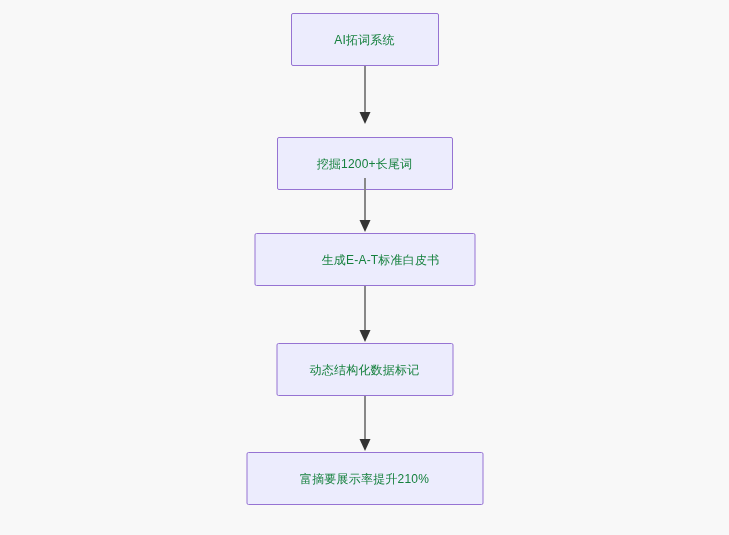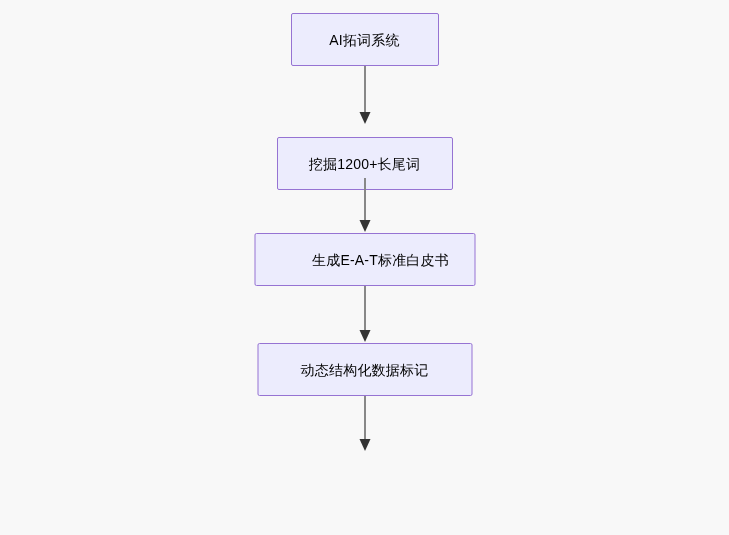--- a/index.html
+++ b/index.html
@@ -28,41 +28,41 @@
     box-sizing: border-box;
     height: 53px;
     background: #ececfd;
     border: 1.6px solid #9673d3;
     border-radius: 2px;
     display: flex;
     align-items: center;
     justify-content: center;
   }
   .flow-node-label {
-    font-size: 14px;
-    color: #000000;
+    font-size: 12px;
+    color: #15803d;
     line-height: 1;
     letter-spacing: 0.2px;
     white-space: nowrap;
   }
   .flow-edge {
     position: absolute;
     left: 50%;
     transform: translateX(-50%);
     width: 14px;
   }
   .flow-edge svg {
     display: block;
     overflow: visible;
   }
   
   .node-0 { top: 13px;  width: 148px; }
   .node-1 { top: 137px; width: 176px; }
   .node-2 { top: 233px; width: 221px; padding-left: 32px; }
-  .node-3 { top: 343px; width: 215px; }
+  .node-3 { top: 343px; width: 177px; }
   .node-4 { top: 452px; width: 237px; }
 
   .edge-0 { top: 66px;  height: 59px; }
   .edge-1 { top: 178px; height: 55px; }
   .edge-2 { top: 286px; height: 57px; }
   .edge-3 { top: 396px; height: 56px; }
 </style>
 </head>
 <body>
 
@@ -105,14 +105,17 @@
     <span class="flow-node-label">动态结构化数据标记</span>
   </div>
 
   <div class="flow-edge edge-3">
     <svg width="14" height="56" viewBox="0 0 14 56" aria-hidden="true">
       <line x1="7" y1="0" x2="7" y2="46" stroke="#888888" stroke-width="2"></line>
       <polygon points="7,55 1.5,43 12.5,43" fill="#333333"></polygon>
     </svg>
   </div>
 
+  <div class="flow-node node-4">
+    <span class="flow-node-label">富摘要展示率提升210%</span>
+  </div>
 
 </div>
 
 </body></html>

